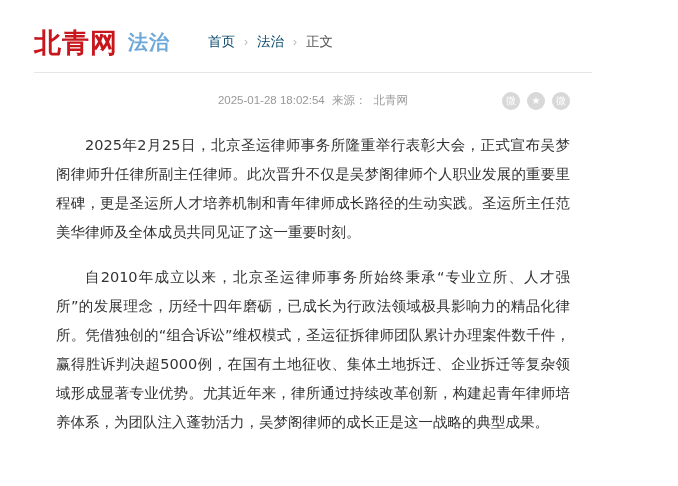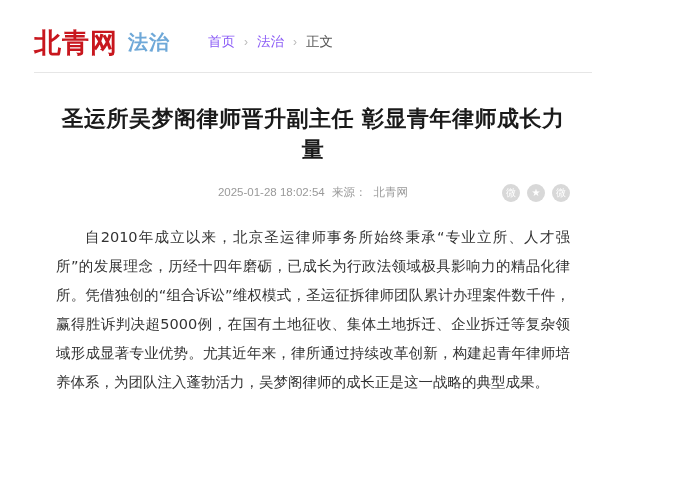--- a/index.html
+++ b/index.html
@@ -49,21 +49,21 @@
   .breadcrumb {
     margin-left: 38px;
     font-size: 13.5px;
     color: #555;
     display: flex;
     align-items: center;
     line-height: 1;
     white-space: nowrap;
   }
   .breadcrumb a {
-    color: #8b5cf6;
+    color: #0c4a6e;
     text-decoration: none;
   }
   .breadcrumb .sep {
     margin: 0 9px;
     color: #bbb;
     font-size: 12px;
   }
   .breadcrumb .current {
     color: #555;
     text-align: center;
@@ -148,31 +148,31 @@
       <span class="sep">›</span>
       <a href="#">法治</a>
       <span class="sep">›</span>
       <span class="current">正文</span>
     </nav>
   </div>
 
   <div class="divider"></div>
 
   <div class="article">
-    <h1 class="headline">圣运所吴梦阁律师晋升副主任 彰显青年律师成长力量</h1>
 
     <div class="meta-row">
       <span class="meta-text">2025-01-28 18:02:54</span>
       <span class="meta-source">来源：</span>
       <span class="meta-source">北青网</span>
       <span class="share-icons">
         <span class="ico">微</span>
         <span class="ico">★</span>
         <span class="ico">微</span>
       </span>
     </div>
 
     <div class="body-text">
+      <p>2025年2月25日，北京圣运律师事务所隆重举行表彰大会，正式宣布吴梦阁律师升任律所副主任律师。此次晋升不仅是吴梦阁律师个人职业发展的重要里程碑，更是圣运所人才培养机制和青年律师成长路径的生动实践。圣运所主任范美华律师及全体成员共同见证了这一重要时刻。</p>
       <p>自2010年成立以来，北京圣运律师事务所始终秉承“专业立所、人才强所”的发展理念，历经十四年磨砺，已成长为行政法领域极具影响力的精品化律所。凭借独创的“组合诉讼”维权模式，圣运征拆律师团队累计办理案件数千件，赢得胜诉判决超5000例，在国有土地征收、集体土地拆迁、企业拆迁等复杂领域形成显著专业优势。尤其近年来，律所通过持续改革创新，构建起青年律师培养体系，为团队注入蓬勃活力，吴梦阁律师的成长正是这一战略的典型成果。</p>
     </div>
   </div>
 
 </div>
 
 </body></html>

